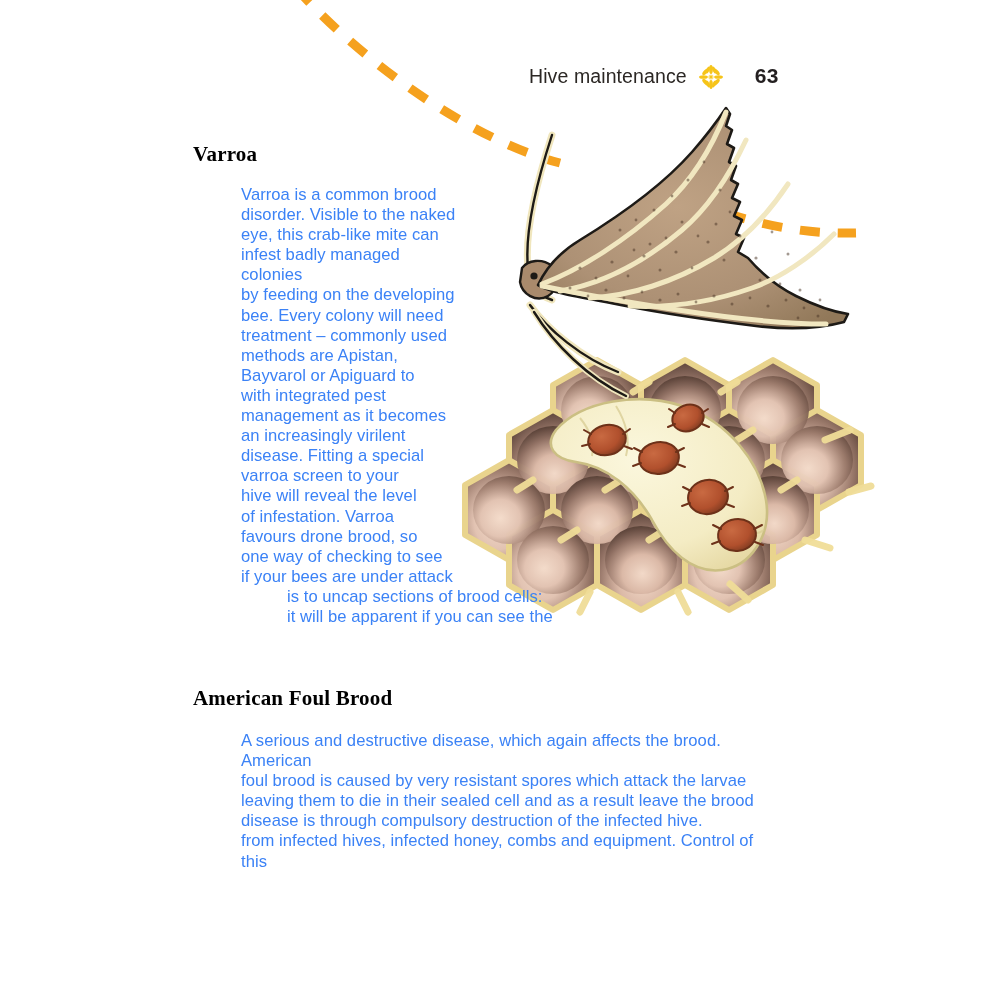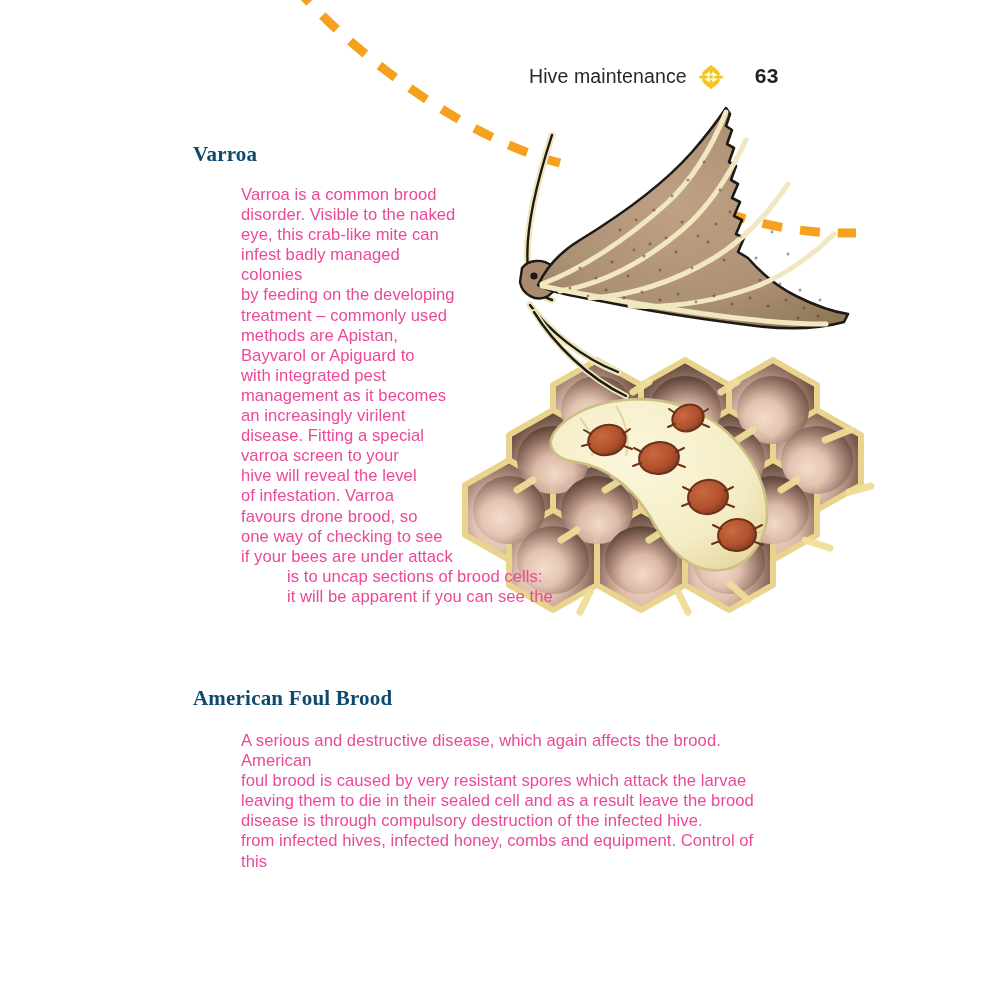--- a/index.html
+++ b/index.html
@@ -53,34 +53,34 @@
     color: #231f20;
     margin-left: 21px;
     letter-spacing: .3px;
   }
 
   
   .section-heading {
     position: absolute;
     font-family: "Liberation Serif", serif;
     font-weight: bold;
-    color: #0c4a6e;
+    color: #000000;
     font-size: 21px;
     letter-spacing: .2px;
     white-space: nowrap;
   }
   #heading-varroa { left: 193px; top: 142px; }
   #heading-afb    { left: 193px; top: 686px; }
 
   
   .body-text {
     position: absolute;
     font-size: 16.6px;
     line-height: 20.1px;
-    color: #ec4899;
+    color: #3b82f6;
     letter-spacing: .05px;
   }
   #varroa-body {
     left: 241px;
     top: 185px;
     width: 218px;
   }
   
   #varroa-body .wide-lines {
     width: 330px;
@@ -403,20 +403,21 @@
 
   <div class="section-heading" id="heading-afb">American Foul Brood</div>
 
   <div class="body-text" id="varroa-body">
     <div class="narrow-lines">
       <span class="ln">Varroa is a common brood</span>
       <span class="ln">disorder. Visible to the naked</span>
       <span class="ln">eye, this crab-like mite can</span>
       <span class="ln">infest badly managed colonies</span>
       <span class="ln">by feeding on the developing</span>
+      <span class="ln">bee. Every colony will need</span>
       <span class="ln">treatment – commonly used</span>
       <span class="ln">methods are Apistan,</span>
       <span class="ln">Bayvarol or Apiguard to</span>
       <span class="ln">with integrated pest</span>
       <span class="ln">management as it becomes</span>
       <span class="ln">an increasingly virilent</span>
       <span class="ln">disease. Fitting a special</span>
       <span class="ln">varroa screen to your</span>
       <span class="ln">hive will reveal the level</span>
       <span class="ln">of infestation. Varroa</span>

